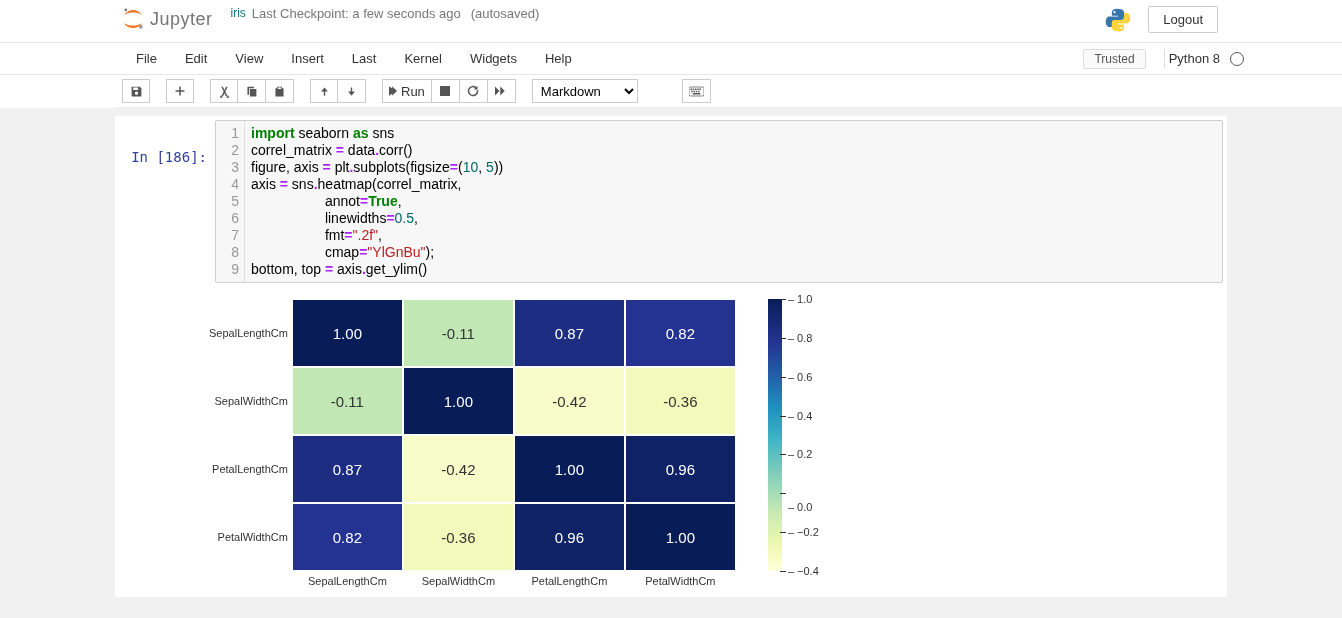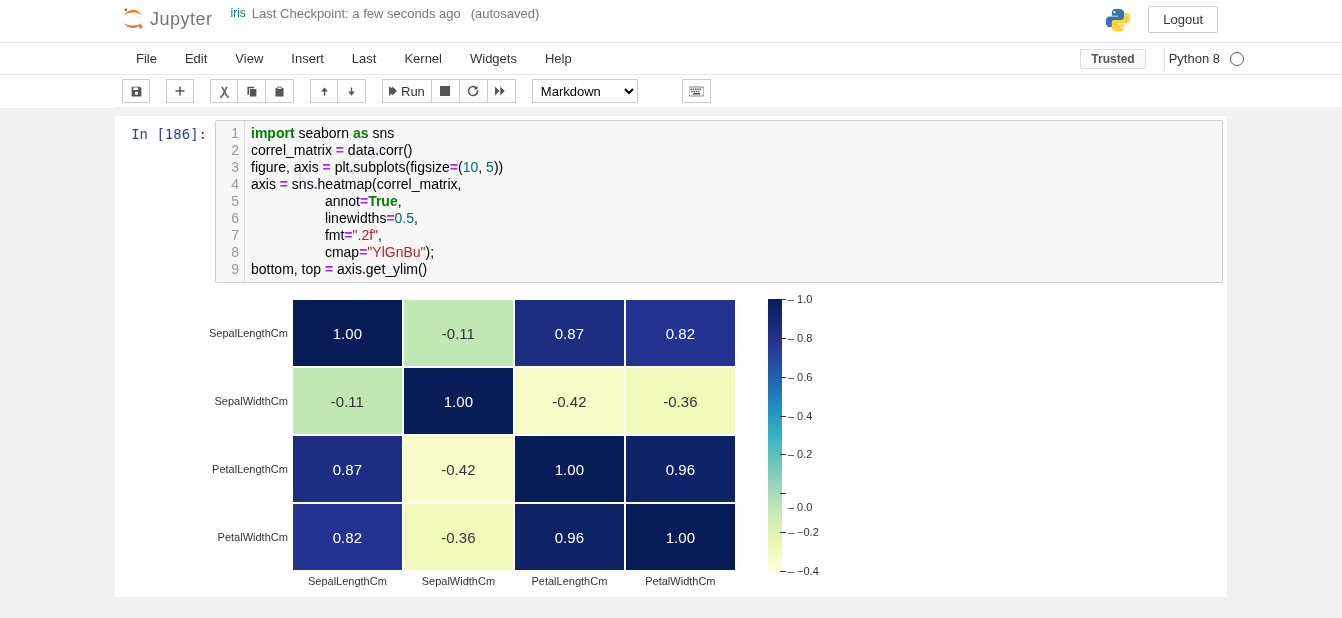--- a/index.html
+++ b/index.html
@@ -11,37 +11,37 @@
     .nbname { font-size:12px; color:#0f766e; margin-left:6px; }
     .checkpoint { font-size:13px; color:#777; margin-left:6px; font-weight:normal; }
     .autosave { font-size:13px; color:#777; margin-left:10px; font-weight:normal; }
     .spacer { flex:1; }
     .py-icon { width:28px; height:28px; margin-right:16px; }
     .logout { border:1px solid #ccc; background:#fff; color:#333; padding:5px 14px; border-radius:2px; font-size:13px; margin-right:114px; cursor:pointer; }
 
     .menubar-wrap { border-bottom:1px solid #e5e5e5; }
     .menubar { display:flex; align-items:center; padding:0 8px; margin-left:114px; margin-right:90px; height:31px; }
     .menu-item { font-size:13px; color:#333; padding:6px 14px; cursor:pointer; }
-    .trusted { border:1px solid #ddd; background:#fafafa; font-size:12px; color:#555; padding:2px 10px; border-radius:2px; margin-right:14px;font-weight:bold; }
+    .trusted { border:1px solid #ddd; background:#fafafa; font-size:12px; color:#555; padding:2px 10px; border-radius:2px; margin-right:14px; }
     .menubar .divider { width:1px; height:20px; background:#ddd; margin:0 4px 0 4px; }
     .kernel { font-size:13px; color:#333; margin-right:6px; }
     .kernel-circle { width:14px; height:14px; border:1.5px solid #555; border-radius:50%; display:inline-block; vertical-align:middle; margin-left:4px; }
 
     .toolbar { display:flex; align-items:center; gap:16px; padding:4px 8px; margin-left:114px; border-bottom:1px solid #eee; height:33px; }
     .btn-group { display:flex; }
     .btn-group .tbtn:not(:first-child){ border-left:none; }
     .tbtn { border:1px solid #ccc; background:#fff; height:24px; min-width:28px; display:flex; align-items:center; justify-content:center; cursor:pointer; font-size:13px; color:#333; padding:0 6px; }
     .tbtn.run { gap:4px;}
     .cell-type { height:24px; width:106px; border:1px solid #ccc; background:#fff; font-size:13px; padding:0 4px; cursor:pointer; }
 
     .nb-area { background:#f1f1f1; padding:8px 0 30px 0; min-height:510px; }
     .cell-container { width:1112px; margin:0 auto; background:#fff; padding:0 0 10px 0; }
 
     .code-cell { display:flex; padding:4px 4px; }
-    .prompt { width:96px; text-align:right; color:#303F9F; font-family:monospace; font-size:14px; padding:6px 8px 0 0; flex-shrink:0; }
+    .prompt { width:96px; text-align:right; color:#303F9F; font-family:monospace; font-size:14px; padding:6px 8px 0 0; flex-shrink:0;margin-top:23px; }
     .input-area { flex:1; border:1px solid #cfcfcf; background:#f7f7f7; border-radius:2px; display:flex; }
     .gutter { width:29px; background:#f7f7f7; font-family:monospace; font-size:14px; color:#999; text-align:right; padding:4px 5px 4px 0; line-height:17px; border-right:1px solid #e0e0e0;}
     .code { font-family:monospace; font-size:14px; line-height:17px; padding:4px 6px; white-space:pre; color:#000;}
     .kw { color:#008000; font-weight:bold; }
     .op { color:#aa22ff; font-weight:bold; }
     .num { color:#006666; }
     .str { color:#ba2121; }
     .bool { color:#008000; font-weight:bold;}
 
     .output { margin-left:94px; padding-top:12px; }

